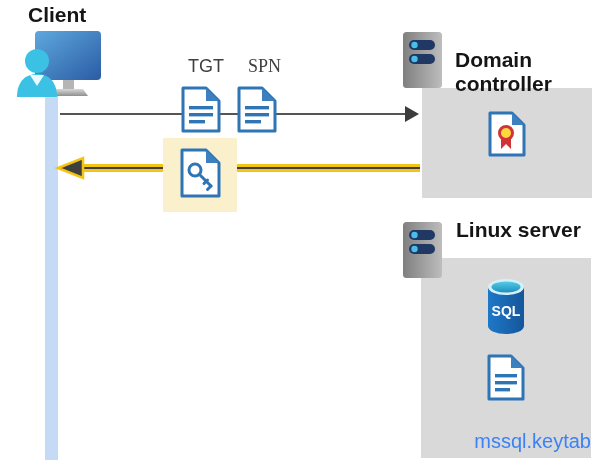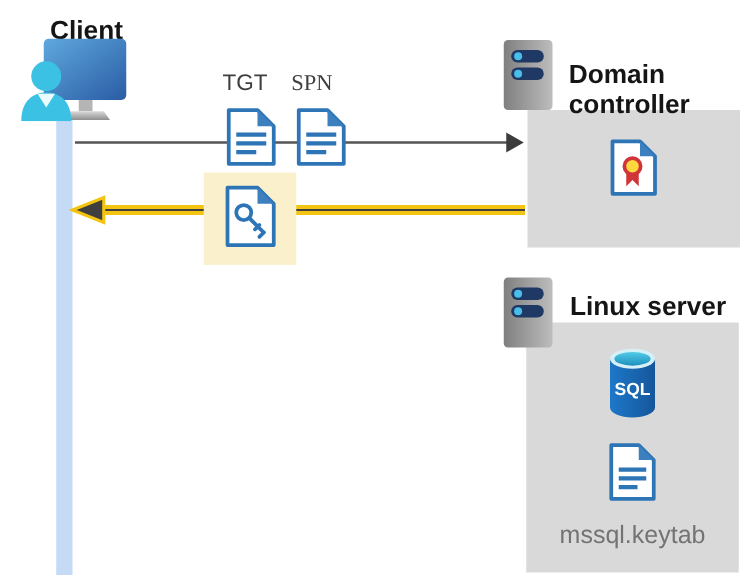--- a/index.html
+++ b/index.html
@@ -2,36 +2,36 @@
 <html><head>
 <meta charset="utf-8">
 <style>
   html,body{margin:0;padding:0;background:#ffffff;}
   .canvas{
     position:relative;width:600px;height:468px;background:#ffffff;overflow:hidden;
     font-family:"Liberation Sans", sans-serif;
   }
   .abs{position:absolute;}
   .heading{font-size:21px;font-weight:bold;color:#151515;line-height:24px;}
-  .sublabel{font-size:18px;color:#3f3f3f;text-align:left;}
+  .sublabel{font-size:18px;color:#3f3f3f;text-align:right;}
   .panel{background:#d9d9d9;}
   .lifeline{background:#c5daf5;}
   .hline{background:#555555;height:2px;}
   .yellow-band{
     background:linear-gradient(180deg,#f3c411 0 3px,#3f3f3f 3px 5px,#f3c411 5px 8px);
     height:8px;
   }
   .gray-arrowhead{
     width:0;height:0;
     border-left:14px solid #3c3c3c;
     border-top:8px solid transparent;
     border-bottom:8px solid transparent;
   }
   .highlight{background:#faf1cc;}
-  .keytab-label{font-size:20px;color:#737373;text-align:center;}
+  .keytab-label{font-size:20px;color:#3b82f6;text-align:right;margin-top:13px;}
 </style>
 </head>
 <body>
 
 <div class="canvas">
 
   <div class="abs panel" style="left:422px;top:88px;width:170px;height:110px;"></div>
   <div class="abs panel" style="left:421px;top:258px;width:170px;height:200px;"></div>
 
   <div class="abs lifeline" style="left:45px;top:92px;width:13px;height:368px;"></div>
@@ -47,21 +47,21 @@
   <div class="abs highlight" style="left:163px;top:138px;width:74px;height:74px;"></div>
   <svg class="abs" style="left:179px;top:147px;" width="43" height="52" viewBox="0 0 43 52">
     <path d="M3 3 H27 L40 16 V49 H3 Z" fill="#ffffff" stroke="#2e75b6" stroke-width="3" stroke-linejoin="round"></path>
     <polygon points="27,3 27,16 40,16" fill="#3c80c0"></polygon>
     <circle cx="16" cy="23" r="6" fill="none" stroke="#2e75b6" stroke-width="3"></circle>
     <line x1="20.5" y1="27.5" x2="32" y2="39" stroke="#2e75b6" stroke-width="3" stroke-linecap="round"></line>
     <line x1="28.5" y1="33" x2="25" y2="36.5" stroke="#2e75b6" stroke-width="3" stroke-linecap="round"></line>
     <line x1="32" y1="39" x2="28.5" y2="42.5" stroke="#2e75b6" stroke-width="3" stroke-linecap="round"></line>
   </svg>
 
-  <div class="abs heading" style="left:28px;top:13px;margin-left:12px;">Client</div>
+  <div class="abs heading" style="left:28px;top:3px;">Client</div>
   <svg class="abs" style="left:12px;top:29px;" width="90" height="68" viewBox="0 0 90 68">
     <defs>
       <linearGradient id="gMon" x1="0" y1="0" x2="1" y2="1">
         <stop offset="0" stop-color="#5fa8de"></stop>
           <stop offset="1" stop-color="#2a5ca4"></stop>
       </linearGradient>
       <linearGradient id="gStand" x1="0" y1="0" x2="0" y2="1">
         <stop offset="0" stop-color="#d9d9d9"></stop>
           <stop offset="1" stop-color="#8f8f8f"></stop>
       </linearGradient>
@@ -119,21 +119,21 @@
         <stop offset="0" stop-color="#7f7f7f"></stop>
           <stop offset="1" stop-color="#bdbdbd"></stop>
       </linearGradient>
     </defs>
     <rect x="1" y="1" width="39" height="56" rx="3.5" fill="url(#gSrv2)"></rect>
     <rect x="7" y="9" width="26" height="10" rx="5" fill="#1f3864"></rect>
     <circle cx="12.5" cy="14" r="3.2" fill="#49bee9"></circle>
     <rect x="7" y="23" width="26" height="10" rx="5" fill="#1f3864"></rect>
     <circle cx="12.5" cy="28" r="3.2" fill="#49bee9"></circle>
   </svg>
-  <div class="abs heading" style="left:456px;top:234px;white-space:nowrap;">Linux server</div>
+  <div class="abs heading" style="left:456px;top:218px;white-space:nowrap;">Linux server</div>
 
   <svg class="abs" style="left:486px;top:277px;" width="40" height="58" viewBox="0 0 40 58">
     <defs>
       <linearGradient id="gSql" x1="0" y1="0" x2="1" y2="0">
         <stop offset="0" stop-color="#1e78c8"></stop>
           <stop offset="1" stop-color="#15569b"></stop>
       </linearGradient>
       <linearGradient id="gSqlTop" x1="0" y1="0" x2="0" y2="1">
         <stop offset="0" stop-color="#53cce8"></stop>
           <stop offset="1" stop-color="#1d90be"></stop>

